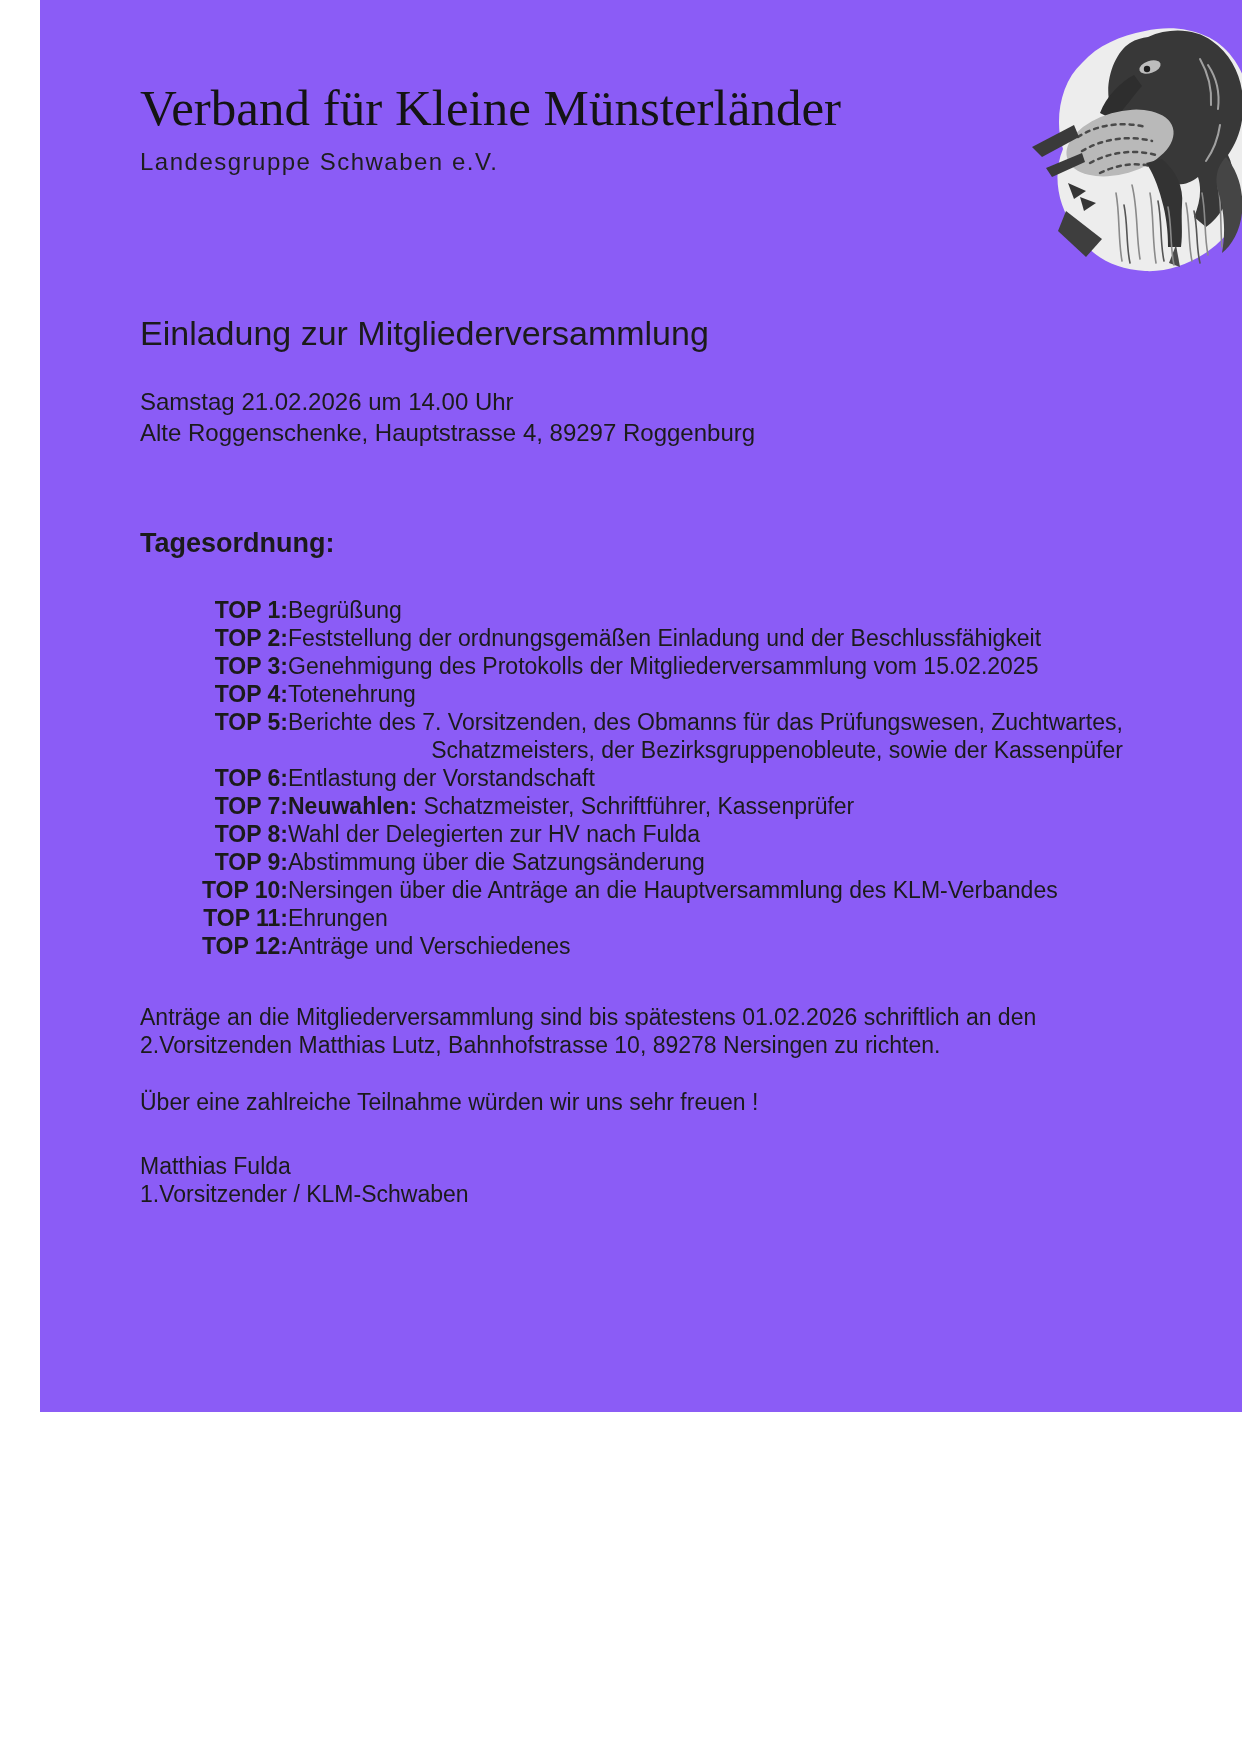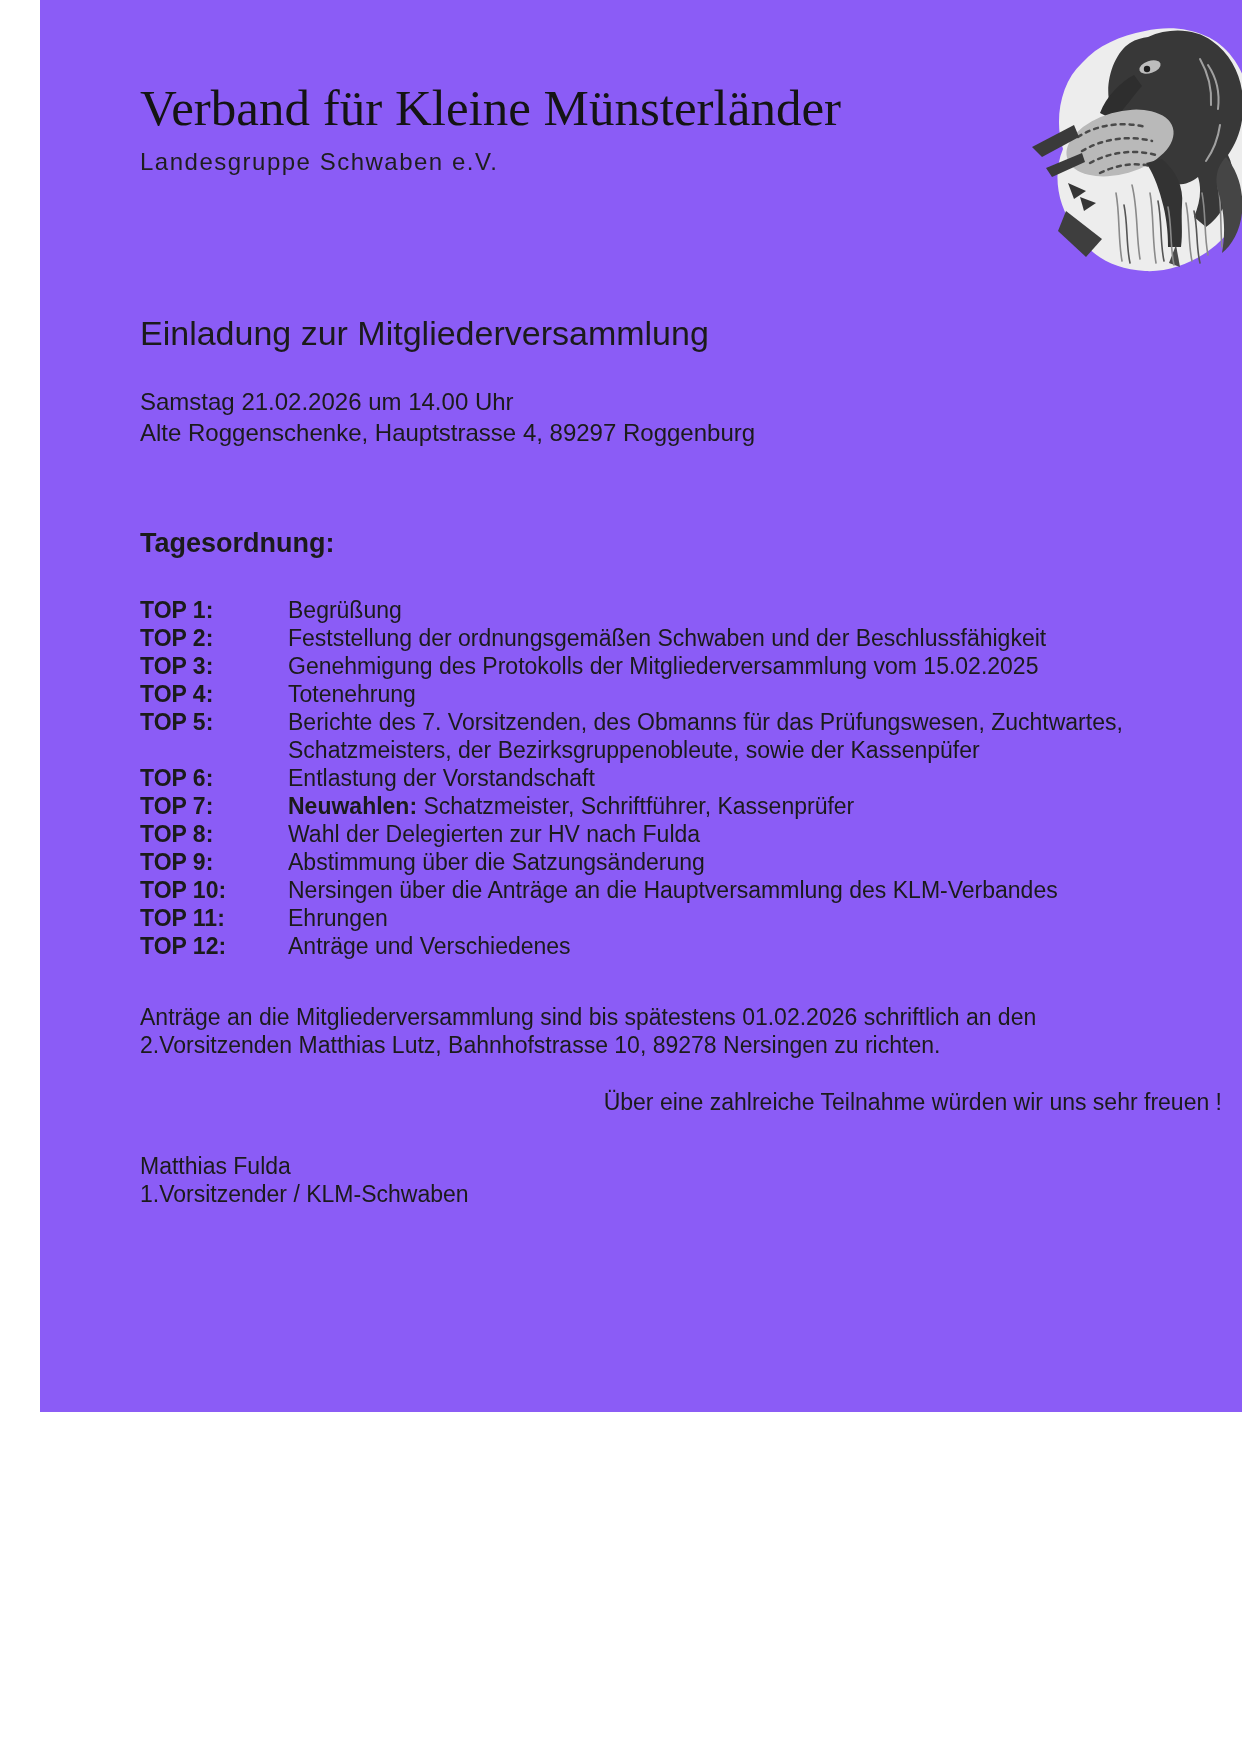--- a/index.html
+++ b/index.html
@@ -51,31 +51,31 @@
     font-size: 24px;
     line-height: 31px;
   }
   
   .agenda-heading {
     margin-top: 80px;
     font-size: 27px;
     font-weight: bold;
   }
   .agenda-list { margin-top: 37px; font-size: 23px; line-height: 28px; }
-  .agenda-row { display: flex; }
+  .agenda-row { display: flex; text-align: right; }
   .agenda-label {
     font-weight: bold;
     width: 148px;
     flex: 0 0 148px;
   }
   .agenda-text { max-width: 955px; }
   .bold-inline { font-weight: bold; }
   
   .closing-para { margin-top: 43px; font-size: 23px; line-height: 28px; max-width: 1010px; }
-  .thanks-line  { margin-top: 29px; font-size: 23px; line-height: 28px; text-align: right; }
+  .thanks-line  { margin-top: 29px; font-size: 23px; line-height: 28px; }
   .signature    { margin-top: 36px; font-size: 23px; line-height: 28px; }
 </style>
 </head>
 <body>
 
 <div class="page">
 
   <div class="masthead">
     <h1 class="org-title">Verband für Kleine Münsterländer</h1>
     <div class="org-subtitle">Landesgruppe Schwaben e.V.</div>
@@ -134,21 +134,21 @@
 
   <div class="agenda-heading">Tagesordnung:</div>
 
   <div class="agenda-list">
     <div class="agenda-row">
       <span class="agenda-label">TOP 1:</span>
       <span class="agenda-text">Begrüßung</span>
     </div>
     <div class="agenda-row">
       <span class="agenda-label">TOP 2:</span>
-      <span class="agenda-text">Feststellung der ordnungsgemäßen Schwaben und der Beschlussfähigkeit</span>
+      <span class="agenda-text">Feststellung der ordnungsgemäßen Einladung und der Beschlussfähigkeit</span>
     </div>
     <div class="agenda-row">
       <span class="agenda-label">TOP 3:</span>
       <span class="agenda-text">Genehmigung des Protokolls der Mitgliederversammlung vom 15.02.2025</span>
     </div>
     <div class="agenda-row">
       <span class="agenda-label">TOP 4:</span>
       <span class="agenda-text">Totenehrung</span>
     </div>
     <div class="agenda-row">

